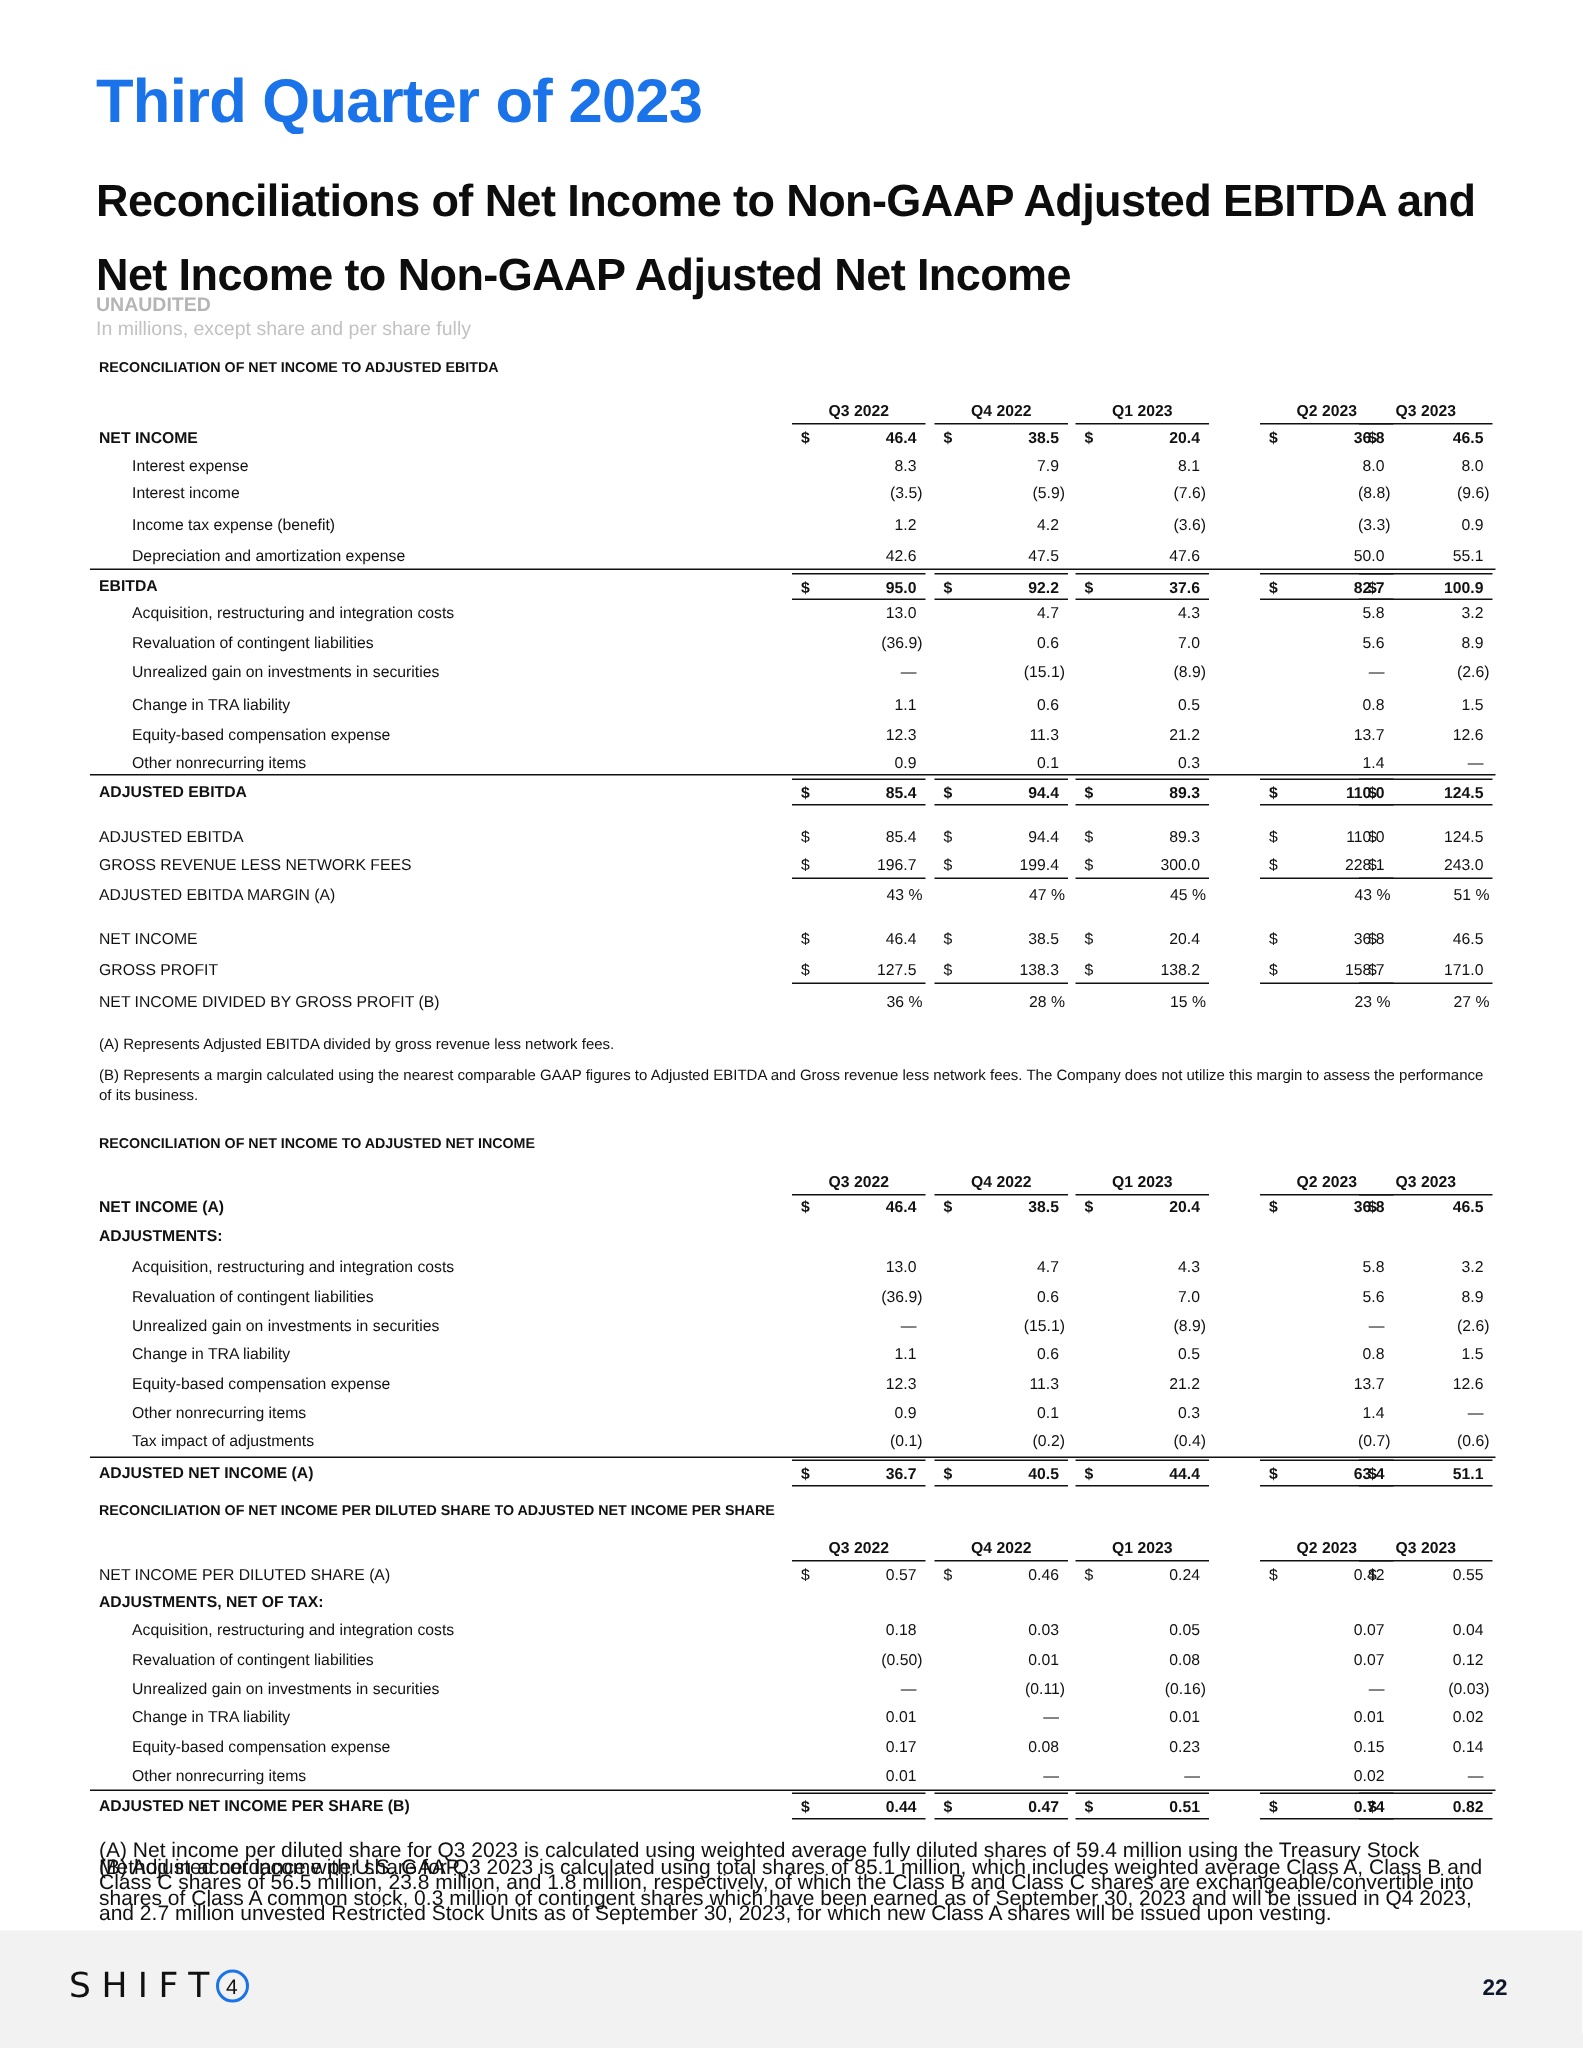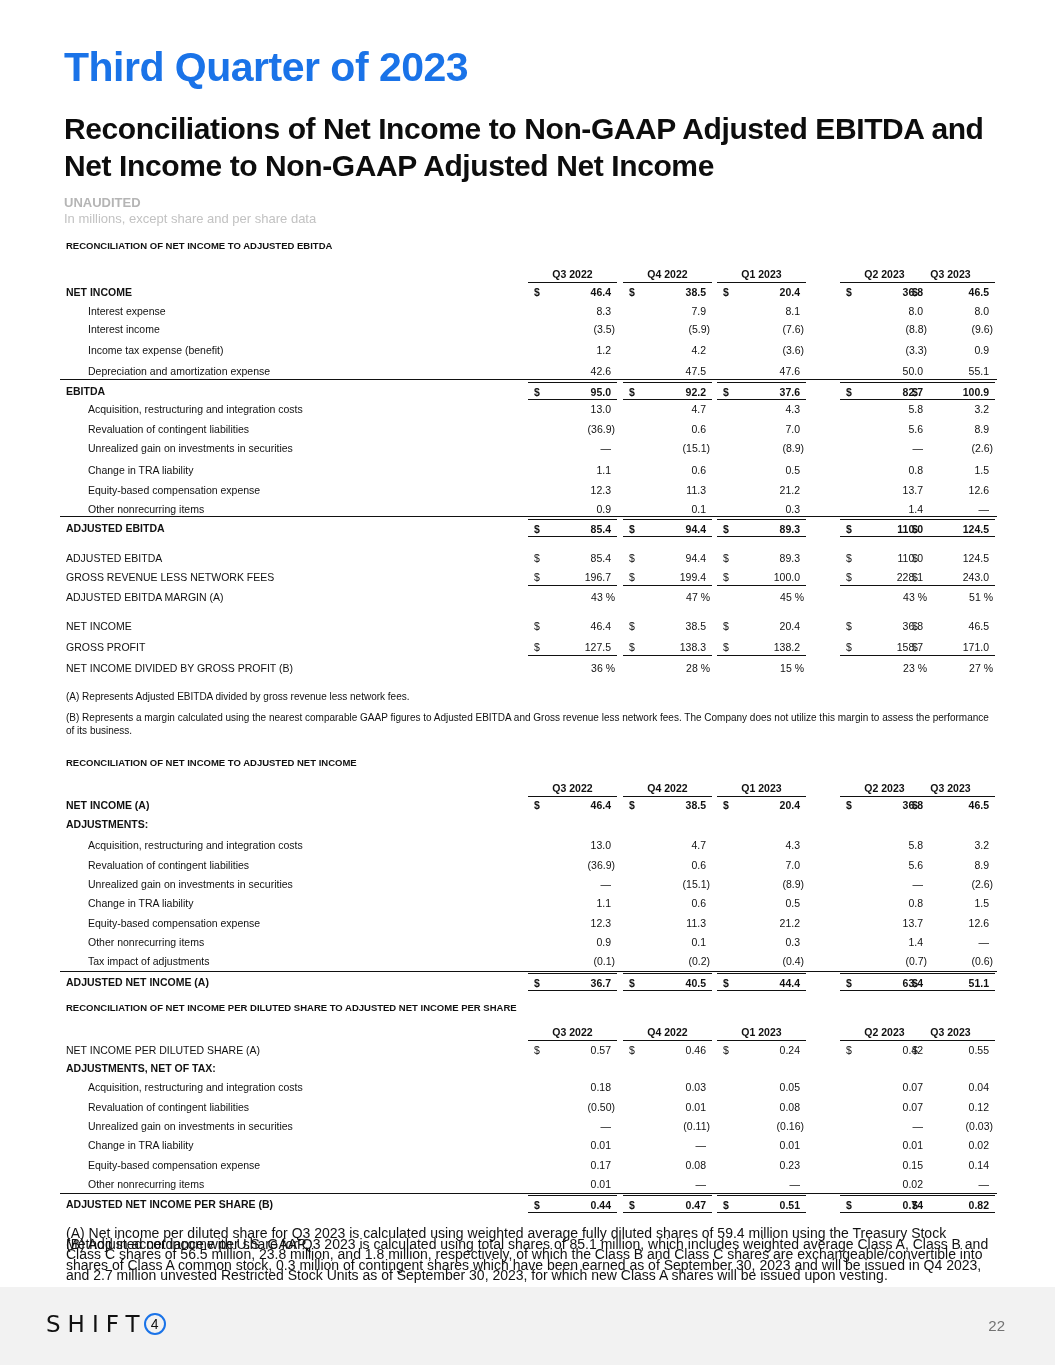--- a/index.html
+++ b/index.html
@@ -1,20 +1,20 @@
 <!DOCTYPE html>
 <html><head>
 <meta charset="utf-8">
 <style>
   * { box-sizing: border-box; margin: 0; padding: 0; }
   html, body { width: 1055px; height: 1365px; background: #ffffff; overflow: hidden; }
   body { font-family: "Liberation Sans", "DejaVu Sans", sans-serif; color: #111; position: relative; }
 
   .title { position: absolute; left: 64px; top: 44px; font-size: 41px; font-weight: bold; color: #1a73e8; letter-spacing: -0.5px; }
-  .subtitle { position: absolute; left: 64px; top: 110px; width: 960px; font-size: 30px; line-height: 37px; font-weight: bold; color: #0d0d0d; letter-spacing: -0.4px; }
+  .subtitle { position: absolute; left: 64px; top: 110px; width: 960px; font-size: 30px; line-height: 49px; font-weight: bold; color: #0d0d0d; letter-spacing: -0.4px; }
   .unaudited { position: absolute; left: 64px; top: 195px; font-size: 13px; font-weight: bold; color: #b5b5b5; }
   .units { position: absolute; left: 64px; top: 211px; font-size: 13px; color: #c2c2c2; }
 
   .sect-title { position: absolute; left: 66px; font-size: 9.5px; font-weight: bold; color: #111; }
   .row { position: absolute; left: 0; width: 1055px; height: 18px; font-size: 10.5px; }
   .row .lbl { position: absolute; left: 66px; top: 0; line-height: 18px; white-space: nowrap; }
   .row.indent .lbl { left: 88px; }
   .row.bold .lbl, .row.bold .val, .row.bold .cur { font-weight: bold; }
   .cell { position: absolute; top: 0; height: 18px; width: 89px; }
   .cell .cur { position: absolute; left: 6px; top: 0; line-height: 18px; }
@@ -27,29 +27,29 @@
   .hdr .cell { border-bottom: 1.5px solid #111; text-align: center; font-weight: bold; line-height: 18px; font-size: 10.5px; }
   .fullline { position: absolute; left: 60px; width: 937px; border-top: 1.5px solid #111; }
 
   .note { position: absolute; left: 66px; width: 930px; font-size: 10px; line-height: 13px; color: #111; }
   .note.small { font-size: 14px; line-height: 10.5px; }
 
   .footer { position: absolute; left: 0; top: 1287px; width: 1055px; height: 78px; background: #f2f2f2; }
   .logo { position: absolute; left: 46px; top: 22px; height: 30px; display: flex; align-items: center; }
   .logo-text { font-size: 23px; letter-spacing: 7px; color: #111; font-family: "DejaVu Sans", sans-serif; font-weight: normal; }
   .logo-circle { width: 22px; height: 22px; border: 2px solid #1a73e8; border-radius: 50%; display: inline-flex; align-items: center; justify-content: center; font-size: 14px; color: #111; margin-left: -3px; }
-  .page-num { position: absolute; right: 50px; top: 30px; font-size: 15px; font-weight: normal; color: #737373; }
+  .page-num { position: absolute; right: 50px; top: 30px; font-size: 15px; font-weight: bold; color: #0f172a; }
 </style>
 </head>
 <body>
 
 <div class="title">Third Quarter of 2023</div>
 <div class="subtitle">Reconciliations of Net Income to Non-GAAP Adjusted EBITDA and Net Income to Non-GAAP Adjusted Net Income</div>
 <div class="unaudited">UNAUDITED</div>
-<div class="units">In millions, except share and per share data</div>
+<div class="units">In millions, except share and per share fully</div>
 
 <div class="sect-title" style="top:240px;">RECONCILIATION OF NET INCOME TO ADJUSTED EBITDA</div>
 
 <div id="tables">
     <div class="row hdr" style="top:265px">
       <div class="cell c0">Q3 2022</div>
       <div class="cell c1">Q4 2022</div>
       <div class="cell c2">Q1 2023</div>
       <div class="cell c3">Q2 2023</div>
       <div class="cell c4">Q3 2023</div>
@@ -332,21 +332,21 @@
       <div class="cell c0 bb">
         <span class="cur">$</span>
         <span class="val">196.7</span>
       </div>
       <div class="cell c1 bb">
         <span class="cur">$</span>
         <span class="val">199.4</span>
       </div>
       <div class="cell c2 bb">
         <span class="cur">$</span>
-        <span class="val">100.0</span>
+        <span class="val">300.0</span>
       </div>
       <div class="cell c3 bb">
         <span class="cur">$</span>
         <span class="val">228.1</span>
       </div>
       <div class="cell c4 bb">
         <span class="cur">$</span>
         <span class="val">243.0</span>
       </div>
     </div>

